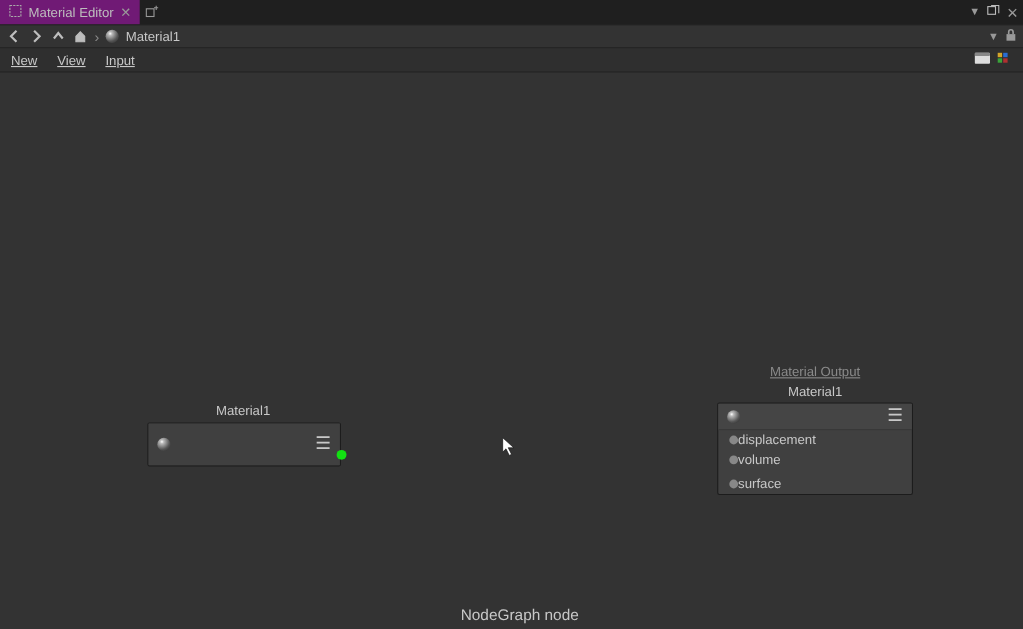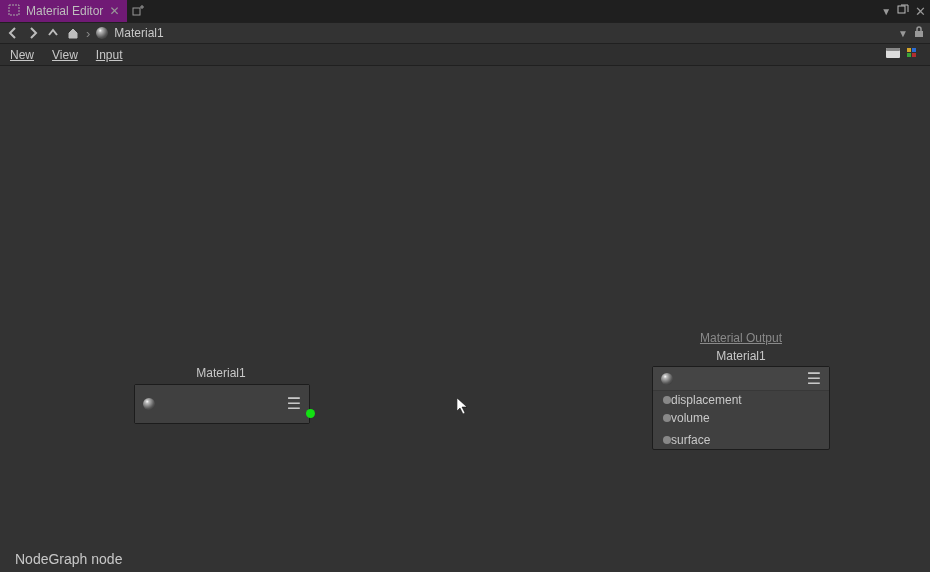--- a/index.html
+++ b/index.html
@@ -23,21 +23,21 @@
   .palette span { float:left; width:4px; height:4px; margin:0.5px; }
   .graph { position:absolute; top:66px; left:0; right:0; bottom:0; background:#333333; }
   .node-label { position:absolute; color:#8a8a8a; font-size:12px; width:180px; text-align:center;text-decoration:underline; }
   .node-name  { position:absolute; color:#c8c8c8; font-size:12px; width:180px; text-align:center; }
   .node { position:absolute; background:#404040; border:1px solid #1c1c1c; border-radius:2px; }
   .node-head { display:flex; align-items:center; height:24px; padding:0 8px; border-bottom:1px solid #383838; background:#454545; }
   .burger { color:#c8c8c8; font-size:16px; margin-left:auto; line-height:1; }
   .socket { color:#c8c8c8; padding:2px 10px; display:flex; align-items:center; gap:0; }
   .dot { width:8px; height:8px; border-radius:50%; background:#888; flex-shrink:0; }
   .out-dot { position:absolute; width:9px; height:9px; border-radius:50%; background:#12e012; }
-  .footer-text { position:absolute; left:15px; right:0; bottom:5px; text-align:left; color:#c8c8c8; font-size:14px; }
+  .footer-text { position:absolute; left:15px; right:0; bottom:5px; text-align:center; color:#c8c8c8; font-size:14px; }
   .cursor { position:absolute; }
 </style>
 </head>
 <body>
 
 <div class="tab-bar">
   <div class="tab">
     <span>
       <svg viewBox="0 0 12 12">
           <rect x="1" y="1" width="10" height="10" fill="none" stroke="#aaa" stroke-width="1" stroke-dasharray="2 1"></rect>

